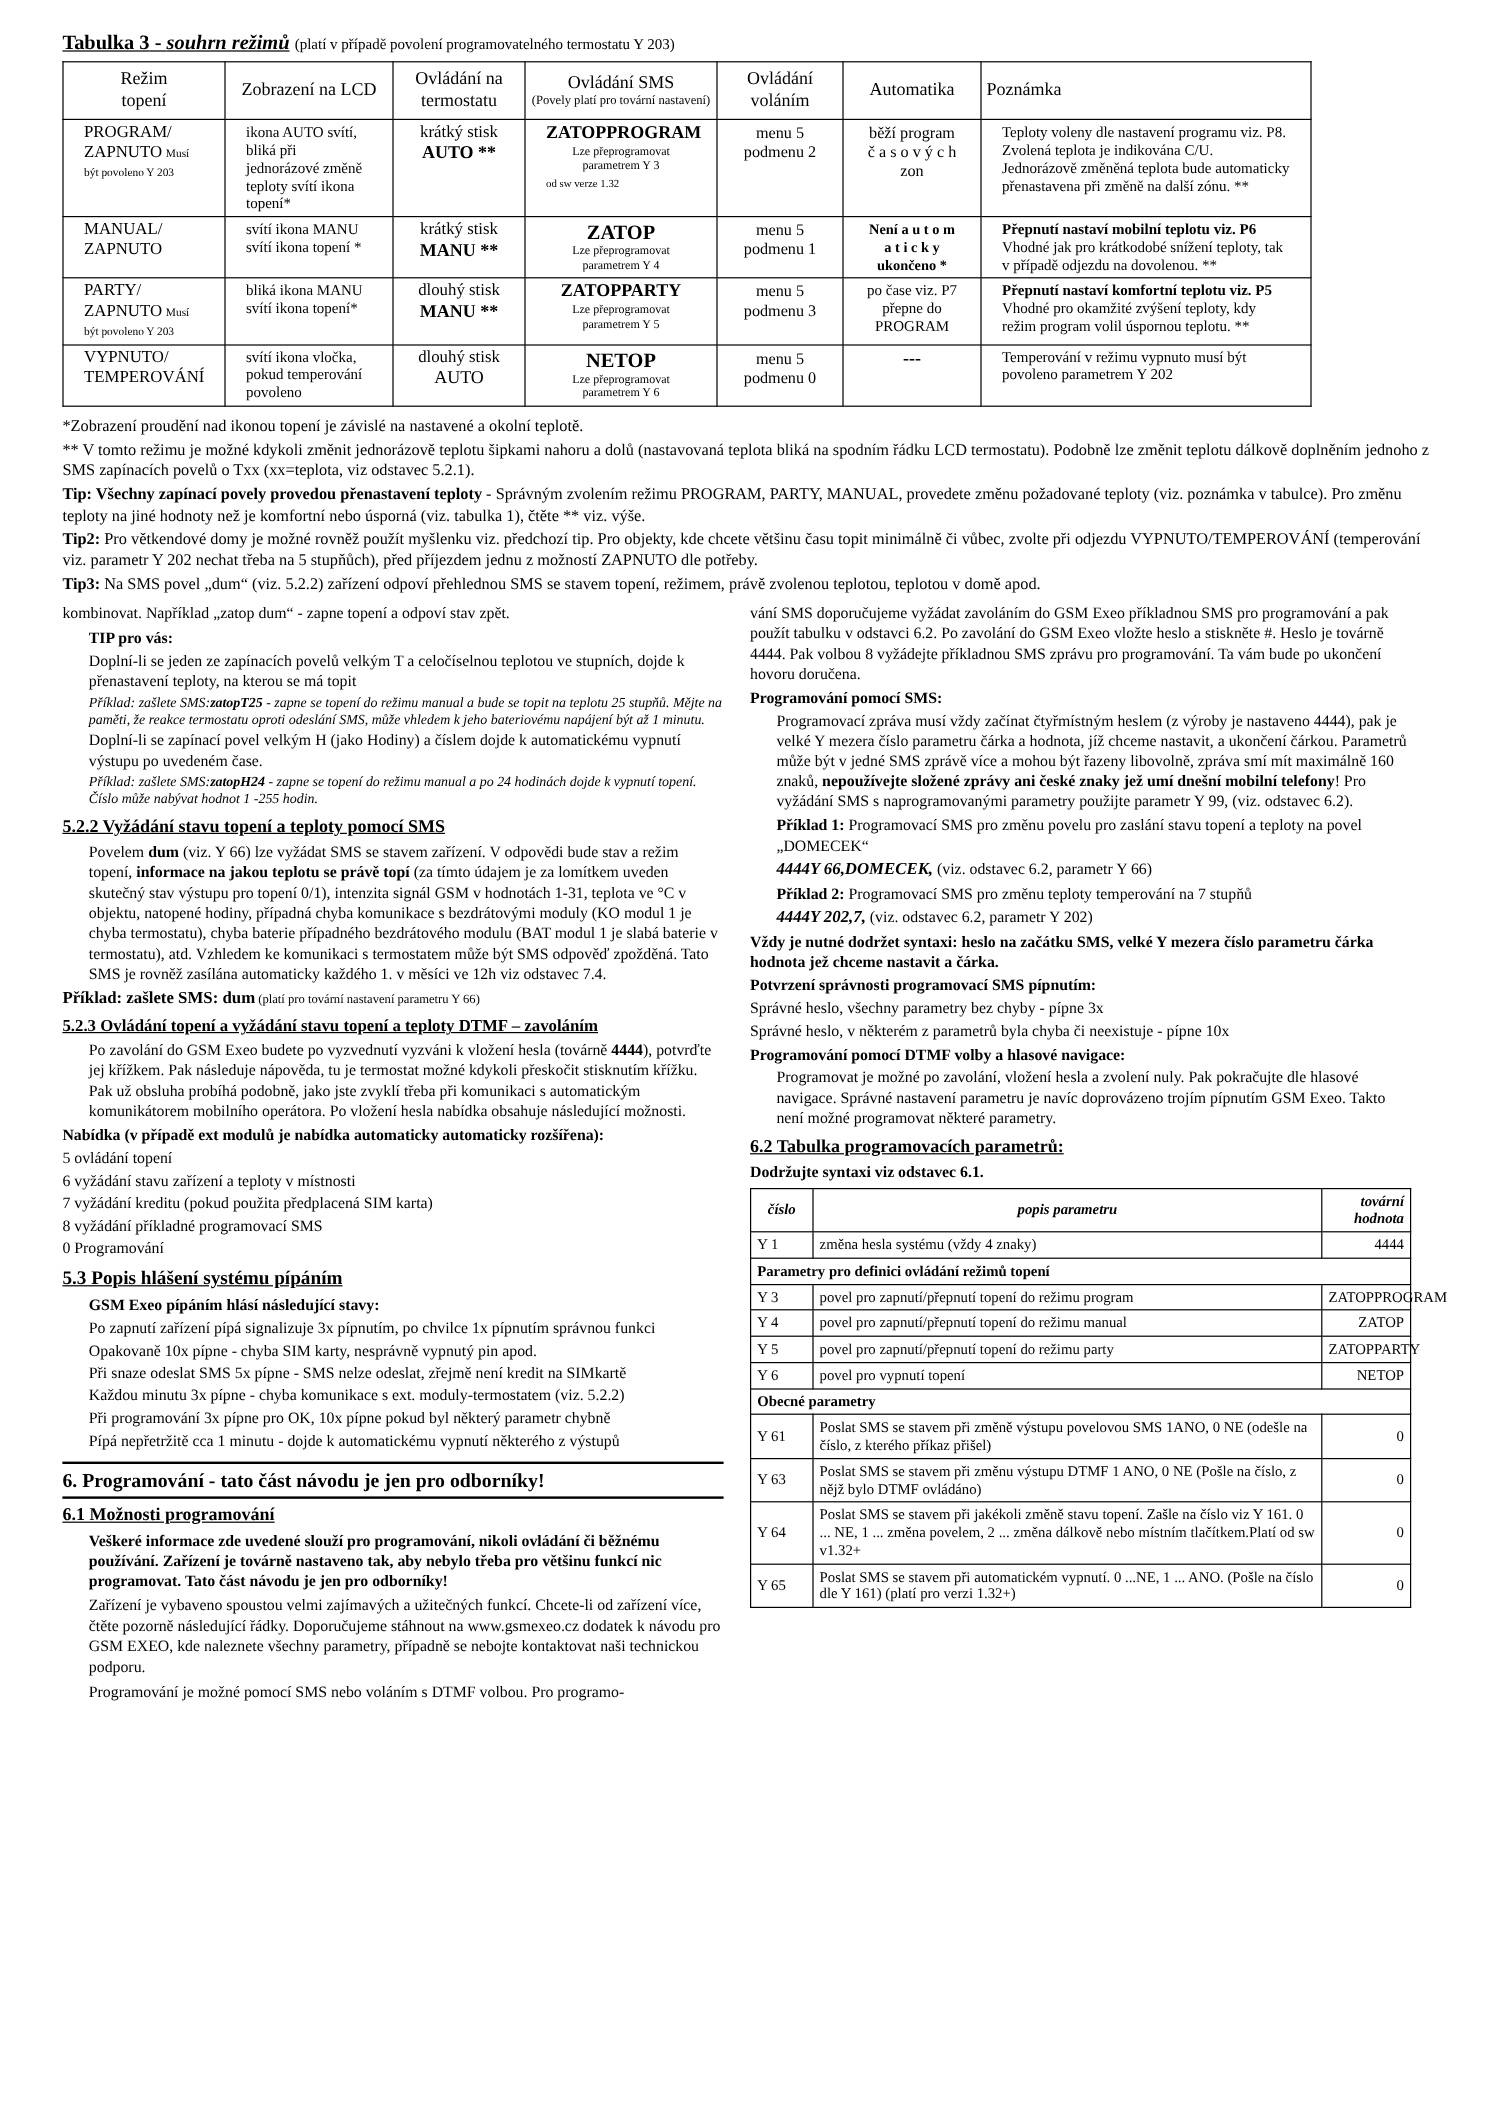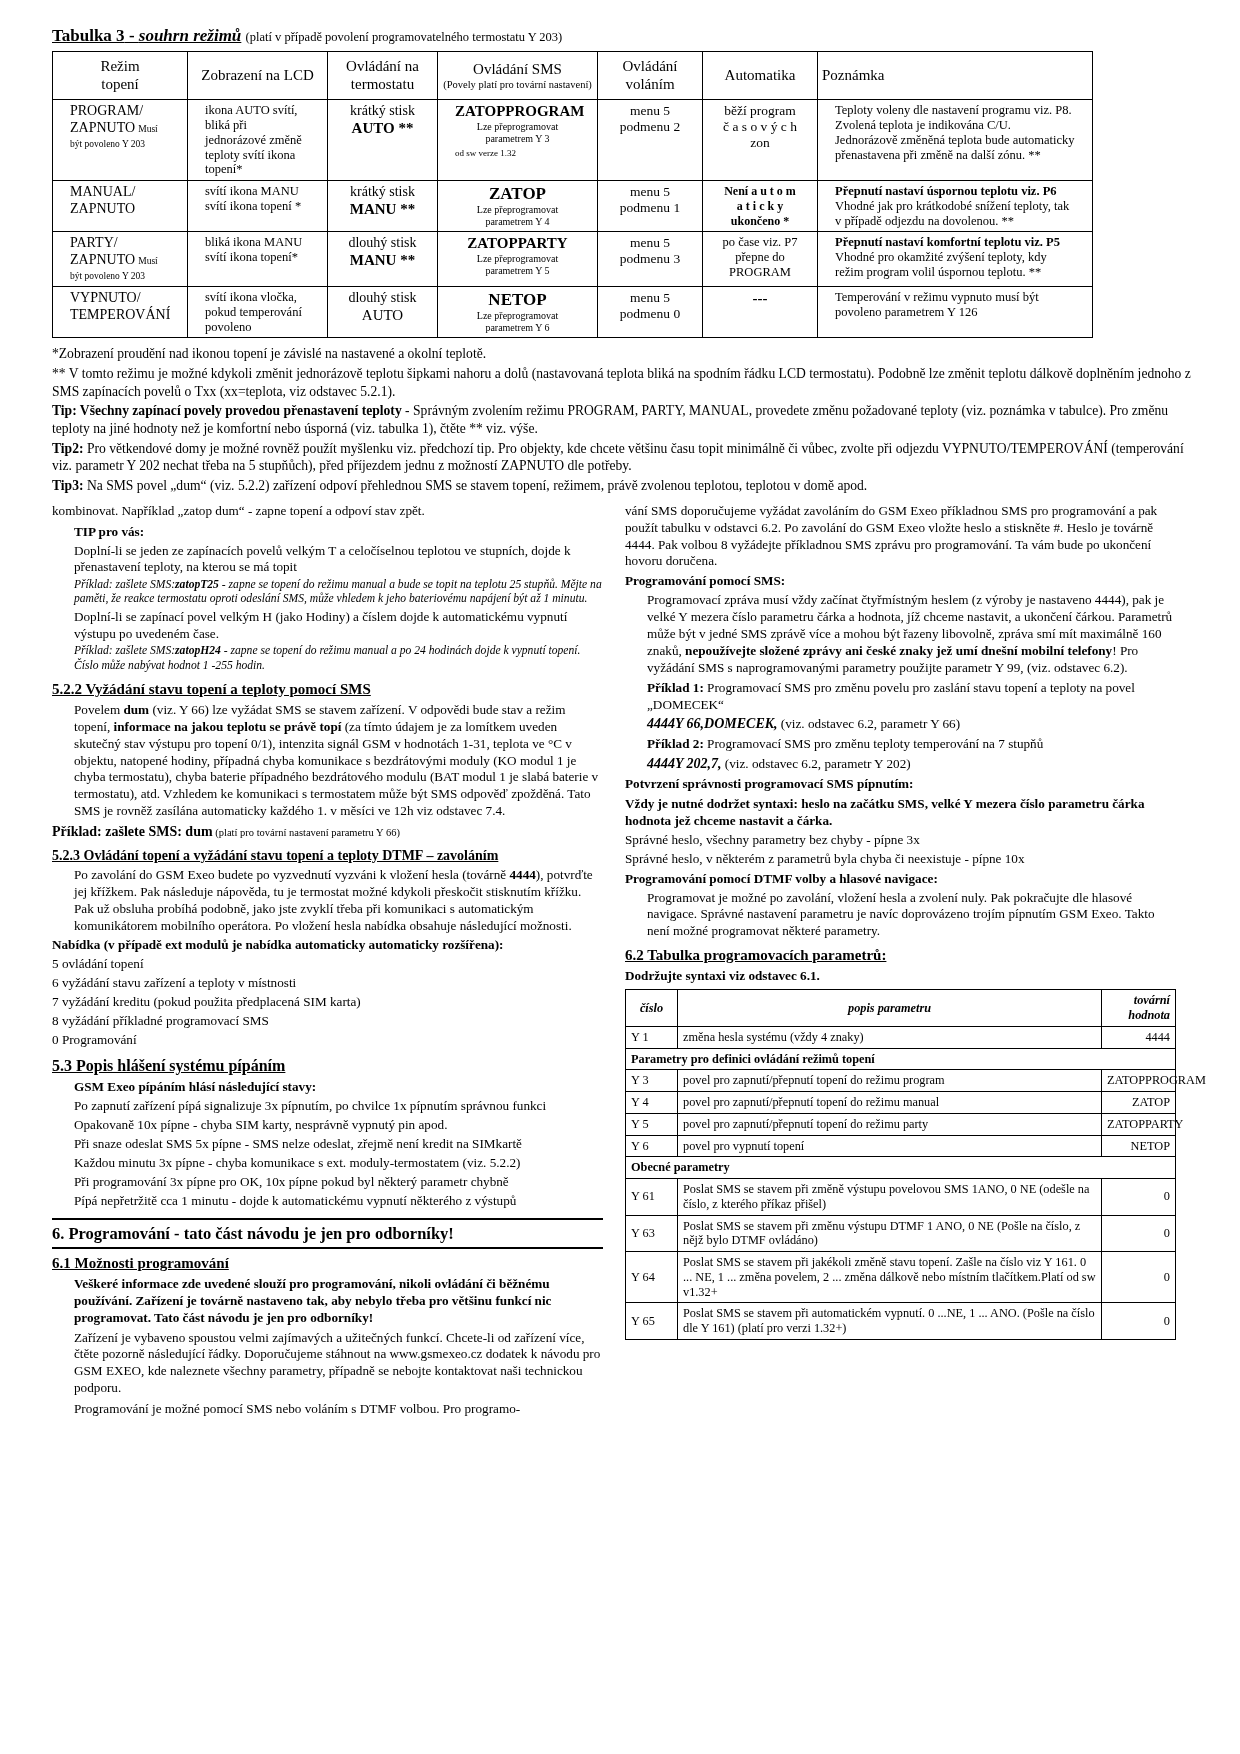--- a/index.html
+++ b/index.html
@@ -124,21 +124,21 @@
           <span class="midc">krátký stisk</span>
           <span class="bigc">MANU **</span>
         </td>
         <td class="c-center">
           <span class="bigc" style="font-size:17px">ZATOP</span>
           <span class="sub">Lze přeprogramovat parametrem Y 4</span>
         </td>
         <td class="c-center"><span style="font-size:13.5px">menu 5 podmenu 1</span></td>
         <td class="c-center"><span class="bold" style="font-size:12px">Není a u t o m a t i c k y ukončeno *</span></td>
         <td>
-          <span class="bold">Přepnutí nastaví úspornou teplotu viz. P6</span>
+          <span class="bold">Přepnutí nastaví mobilní teplotu viz. P6</span>
           <span>Vhodné jak pro krátkodobé snížení teploty, tak v případě odjezdu na dovolenou. **</span>
         </td>
       </tr>
 
       <tr>
         <td>
           <span style="font-size:14px">PARTY/ ZAPNUTO</span>
           <span class="small10">Musí být povoleno Y 203</span>
         </td>
         <td>bliká ikona MANU svítí ikona topení*</td>
@@ -166,21 +166,21 @@
         <td class="c-center">
           <span class="midc">dlouhý stisk</span>
           <span class="bigc" style="font-weight:normal;font-size:15px">AUTO</span>
         </td>
         <td class="c-center">
           <span class="bigc" style="font-size:17px">NETOP</span>
           <span class="sub">Lze přeprogramovat parametrem Y 6</span>
         </td>
         <td class="c-center"><span style="font-size:13.5px">menu 5 podmenu 0</span></td>
         <td class="c-center"><span class="bold" style="font-size:15px">---</span></td>
-        <td>Temperování v režimu vypnuto musí být povoleno parametrem Y 126</td>
+        <td>Temperování v režimu vypnuto musí být povoleno parametrem Y 202</td>
       </tr>
     </tbody>
   </table>
 
   <div class="notes">
     <p>*Zobrazení proudění nad ikonou topení je závislé na nastavené a okolní teplotě.</p>
     <p>** V tomto režimu je možné kdykoli změnit jednorázově teplotu  šipkami nahoru a dolů (nastavovaná teplota bliká na spodním řádku LCD termostatu). Podobně lze změnit teplotu dálkově doplněním jednoho z SMS zapínacích povelů o Txx (xx=teplota, viz odstavec 5.2.1).</p>
     <p><span class="tipb">Tip: Všechny zapínací povely provedou přenastavení teploty</span><span> - Správným zvolením režimu PROGRAM, PARTY, MANUAL, provedete změnu požadované teploty (viz. poznámka v tabulce). Pro změnu teploty na jiné hodnoty než je komfortní nebo úsporná (viz. tabulka 1), čtěte ** viz. výše.</span></p>
     <p><span class="tipb">Tip2:</span><span> Pro větkendové domy je možné rovněž použít myšlenku viz. předchozí tip. Pro objekty, kde chcete většinu času topit minimálně či vůbec, zvolte při odjezdu VYPNUTO/TEMPEROVÁNÍ (temperování viz. parametr Y 202 nechat třeba na 5 stupňůch), před příjezdem jednu z možností ZAPNUTO dle potřeby.</span></p>
     <p><span class="tipb">Tip3:</span><span> Na SMS povel „dum“ (viz. 5.2.2) zařízení odpoví přehlednou SMS se stavem topení, režimem, právě zvolenou teplotou, teplotou v domě apod.</span></p>
@@ -226,22 +226,22 @@
     </div>
 
     <div class="col">
       <p>vání SMS doporučujeme vyžádat zavoláním do GSM Exeo příkladnou SMS pro programování a pak použít tabulku v odstavci 6.2. Po zavolání do GSM Exeo vložte heslo a stiskněte #. Heslo je továrně 4444. Pak volbou 8 vyžádejte příkladnou SMS zprávu pro programování. Ta vám bude po ukončení hovoru doručena.</p>
       <p class="b" style="margin-top:3px">Programování pomocí SMS:</p>
       <p class="ind2"><span>Programovací zpráva musí vždy začínat čtyřmístným heslem (z výroby je nastaveno 4444), pak je velké Y mezera číslo parametru čárka a hodnota, jíž chceme nastavit, a ukončení čárkou. Parametrů může být v jedné SMS zprávě více a mohou být řazeny libovolně, zpráva smí mít maximálně 160 znaků, </span><span class="b">nepoužívejte složené zprávy ani české znaky jež umí dnešní mobilní telefony</span><span>! Pro vyžádání SMS s naprogramovanými parametry použijte parametr Y 99, (viz. odstavec 6.2).</span></p>
       <p class="ind2" style="margin-top:3px"><span class="b">Příklad 1:</span><span> Programovací SMS pro změnu  povelu pro zaslání stavu topení a teploty na povel „DOMECEK“</span></p>
       <p class="ind2"><span class="bi" style="font-size:14px">4444Y 66,DOMECEK,</span><span> (viz. odstavec 6.2, parametr Y 66)</span></p>
       <p class="ind2" style="margin-top:3px"><span class="b">Příklad 2:</span><span> Programovací SMS pro změnu teploty temperování na 7 stupňů</span></p>
       <p class="ind2"><span class="bi" style="font-size:14px">4444Y 202,7,</span><span> (viz. odstavec 6.2, parametr Y 202)</span></p>
+      <p class="b" style="margin-top:3px">Vždy je nutné dodržet syntaxi: heslo na začátku SMS, velké Y mezera číslo parametru čárka hodnota jež chceme nastavit a čárka.</p>
       <p class="b" style="margin-top:3px">Potvrzení správnosti programovací SMS pípnutím:</p>
-      <p class="b" style="margin-top:3px">Vždy je nutné dodržet syntaxi: heslo na začátku SMS, velké Y mezera číslo parametru čárka hodnota jež chceme nastavit a čárka.</p>
       <p>Správné heslo, všechny parametry bez chyby - pípne 3x</p>
       <p>Správné heslo, v některém z parametrů byla chyba či neexistuje - pípne 10x</p>
       <p class="b" style="margin-top:3px">Programování pomocí DTMF volby a hlasové navigace:</p>
       <p class="ind2">Programovat je možné po zavolání, vložení hesla a zvolení nuly. Pak pokračujte dle hlasové navigace. Správné nastavení parametru je navíc doprovázeno trojím pípnutím GSM Exeo. Takto není možné programovat některé parametry.</p>
 
       <h3 class="sec" style="margin-top:6px">6.2 Tabulka programovacích parametrů:</h3>
       <p class="b">Dodržujte syntaxi viz odstavec 6.1.</p>
 
       <table class="tp">
         <tbody>

